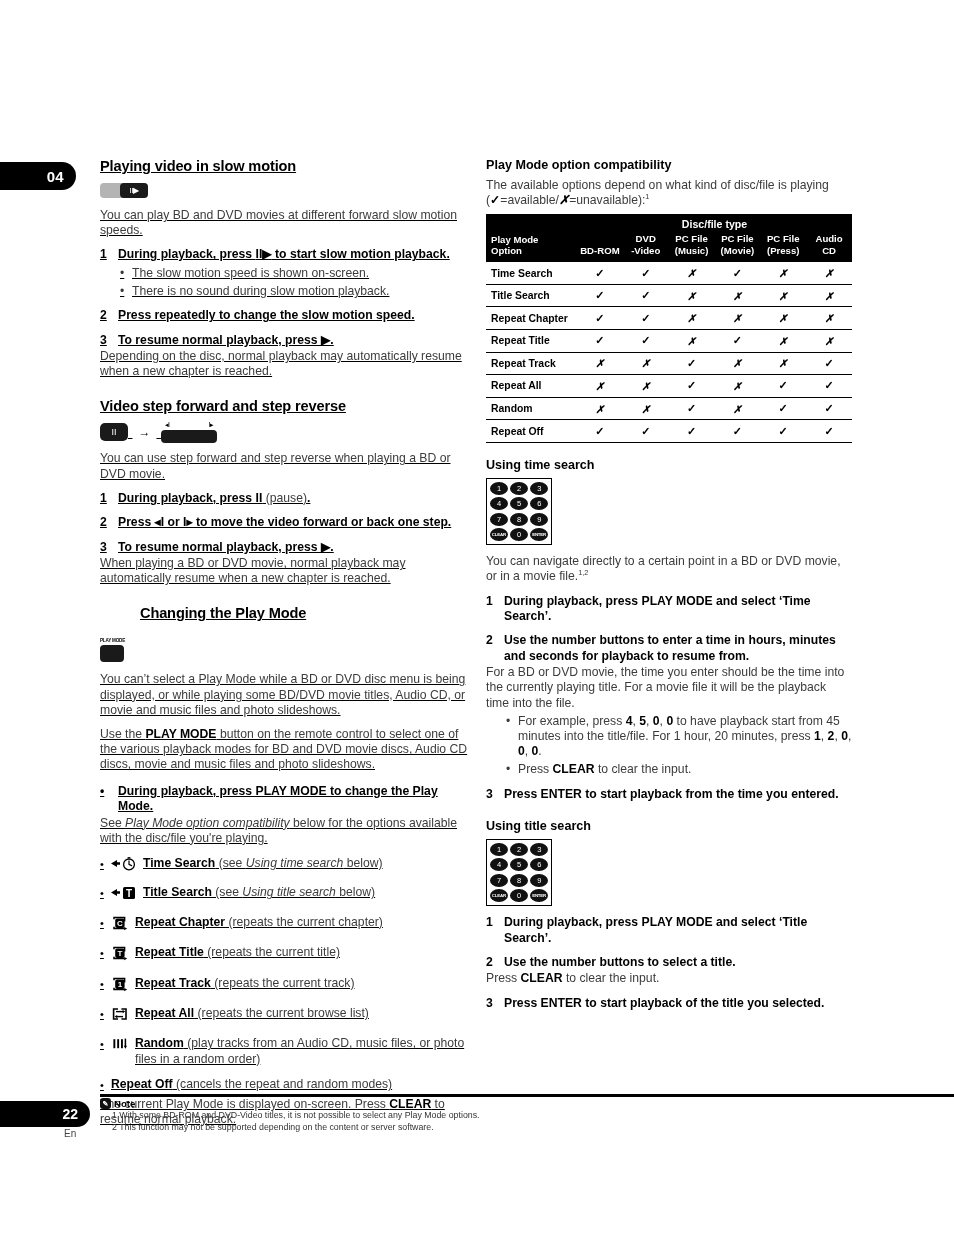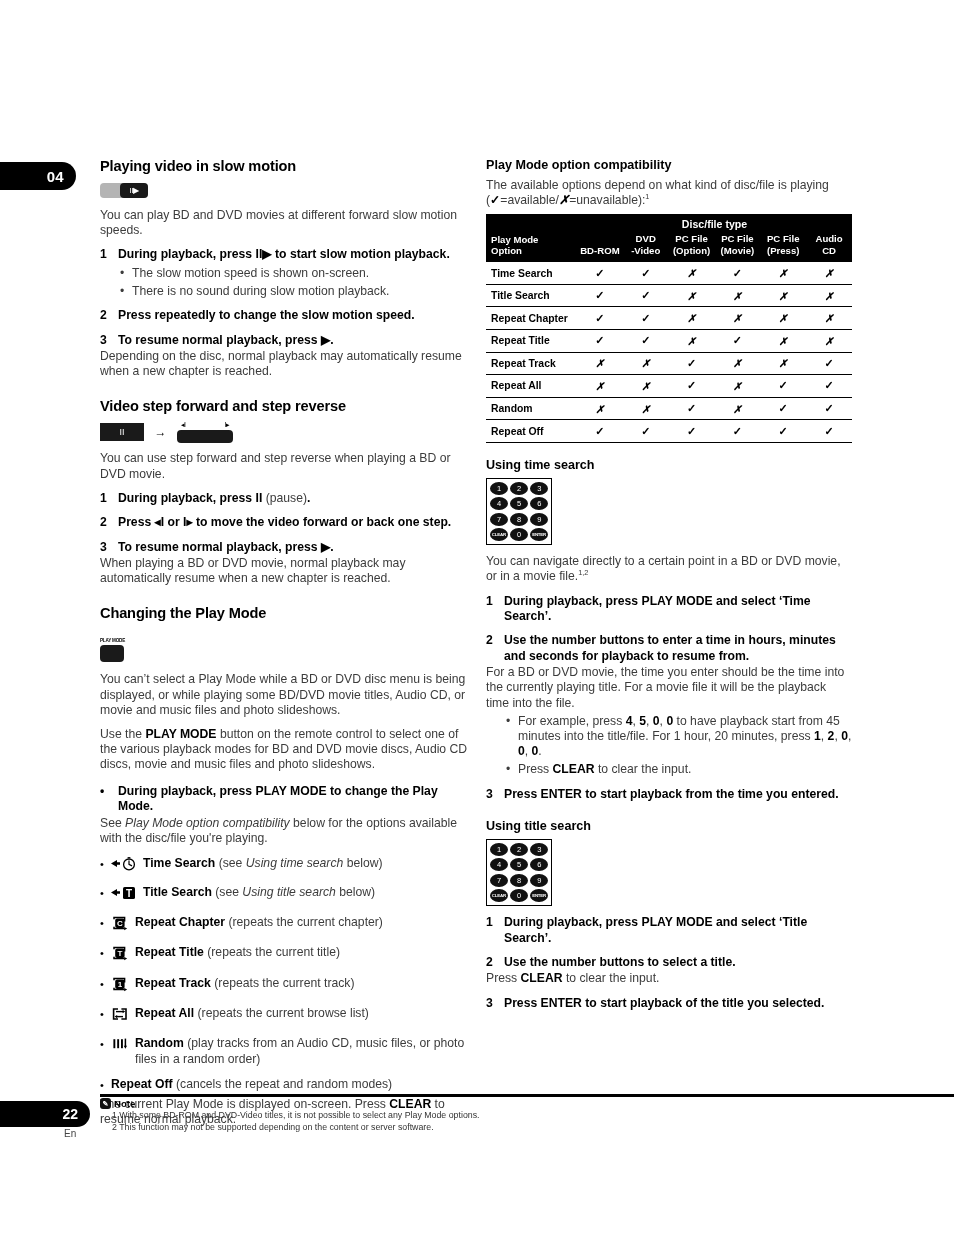--- a/index.html
+++ b/index.html
@@ -34,21 +34,21 @@
     padding-right: 12px;
     box-sizing: border-box;
     letter-spacing: .3px;
   }
 
   
   .col {
     position: absolute;
     top: 158px;
   }
-  .col-left  { left: 100px;  width: 372px; }
+  .col-left  { left: 100px;  width: 372px; text-decoration: underline; }
   .col-right { left: 486px;  width: 366px; }
 
   h2.sec {
     font-size: 14.6px;
     font-weight: bold;
     margin: 0 0 7px 0;
     letter-spacing: -.15px;
   }
   h3.sub {
     font-size: 12.6px;
@@ -151,23 +151,23 @@
   }
   .pill-slow .lab {
     position: absolute;
     right: 0; top: 0; width: 28px; height: 15px;
     color: #fff; font-size: 8px; line-height: 15px;
     text-align: center; z-index: 2; letter-spacing: -.5px;
   }
 
   .pausebtn {
     display: inline-block;
-    width: 44px; height: 18px;
+    width: 28px; height: 18px;
     background: #1a1a1a;
-    border-radius: 0;
+    border-radius: 5px;
     color: #fff;
     font-size: 9px;
     line-height: 18px;
     text-align: center;
     vertical-align: middle;
   }
   .arrow-between {
     display: inline-block;
     margin: 0 6px;
     font-size: 12px;
@@ -385,21 +385,21 @@
     <span class="num">2</span>
     <span class="txt">Press ◂I or I▸ to move the video forward or back one step.</span>
   </div>
 
   <div class="step">
     <span class="num">3</span>
     <span class="txt">To resume normal playback, press ▶.</span>
   </div>
   <div class="after">When playing a BD or DVD movie, normal playback may automatically resume when a new chapter is reached.</div>
 
-  <h2 class="sec" style="margin-top:19px;">Changing the Play Mode</h2>
+  <h2 class="sec" style="margin-top:19px;margin-left:40px;">Changing the Play Mode</h2>
 
   <div class="playmode-btn" style="margin:5px 0 10px 0;">
     <div class="cap">PLAY MODE</div>
     <div class="blk"></div>
   </div>
 
   <p class="body">You can’t select a Play Mode while a BD or DVD disc menu is being displayed, or while playing some BD/DVD movie titles, Audio CD, or movie and music files and photo slideshows.</p>
 
   <p class="body">
     <span>Use the </span><span class="bold">PLAY MODE</span><span> button on the remote control to select one of the various playback modes for BD and DVD movie discs, Audio CD discs, movie and music files and photo slideshows.</span>
@@ -558,21 +558,21 @@
         <th>
           <div>BD-ROM</div>
           <div></div>
         </th>
         <th>
           <div>DVD</div>
           <div>-Video</div>
         </th>
         <th>
           <div>PC File</div>
-          <div>(Option)</div>
+          <div>(Music)</div>
         </th>
         <th>
           <div>PC File</div>
           <div>(Movie)</div>
         </th>
         <th>
           <div>PC File</div>
           <div>(Press)</div>
         </th>
         <th>

